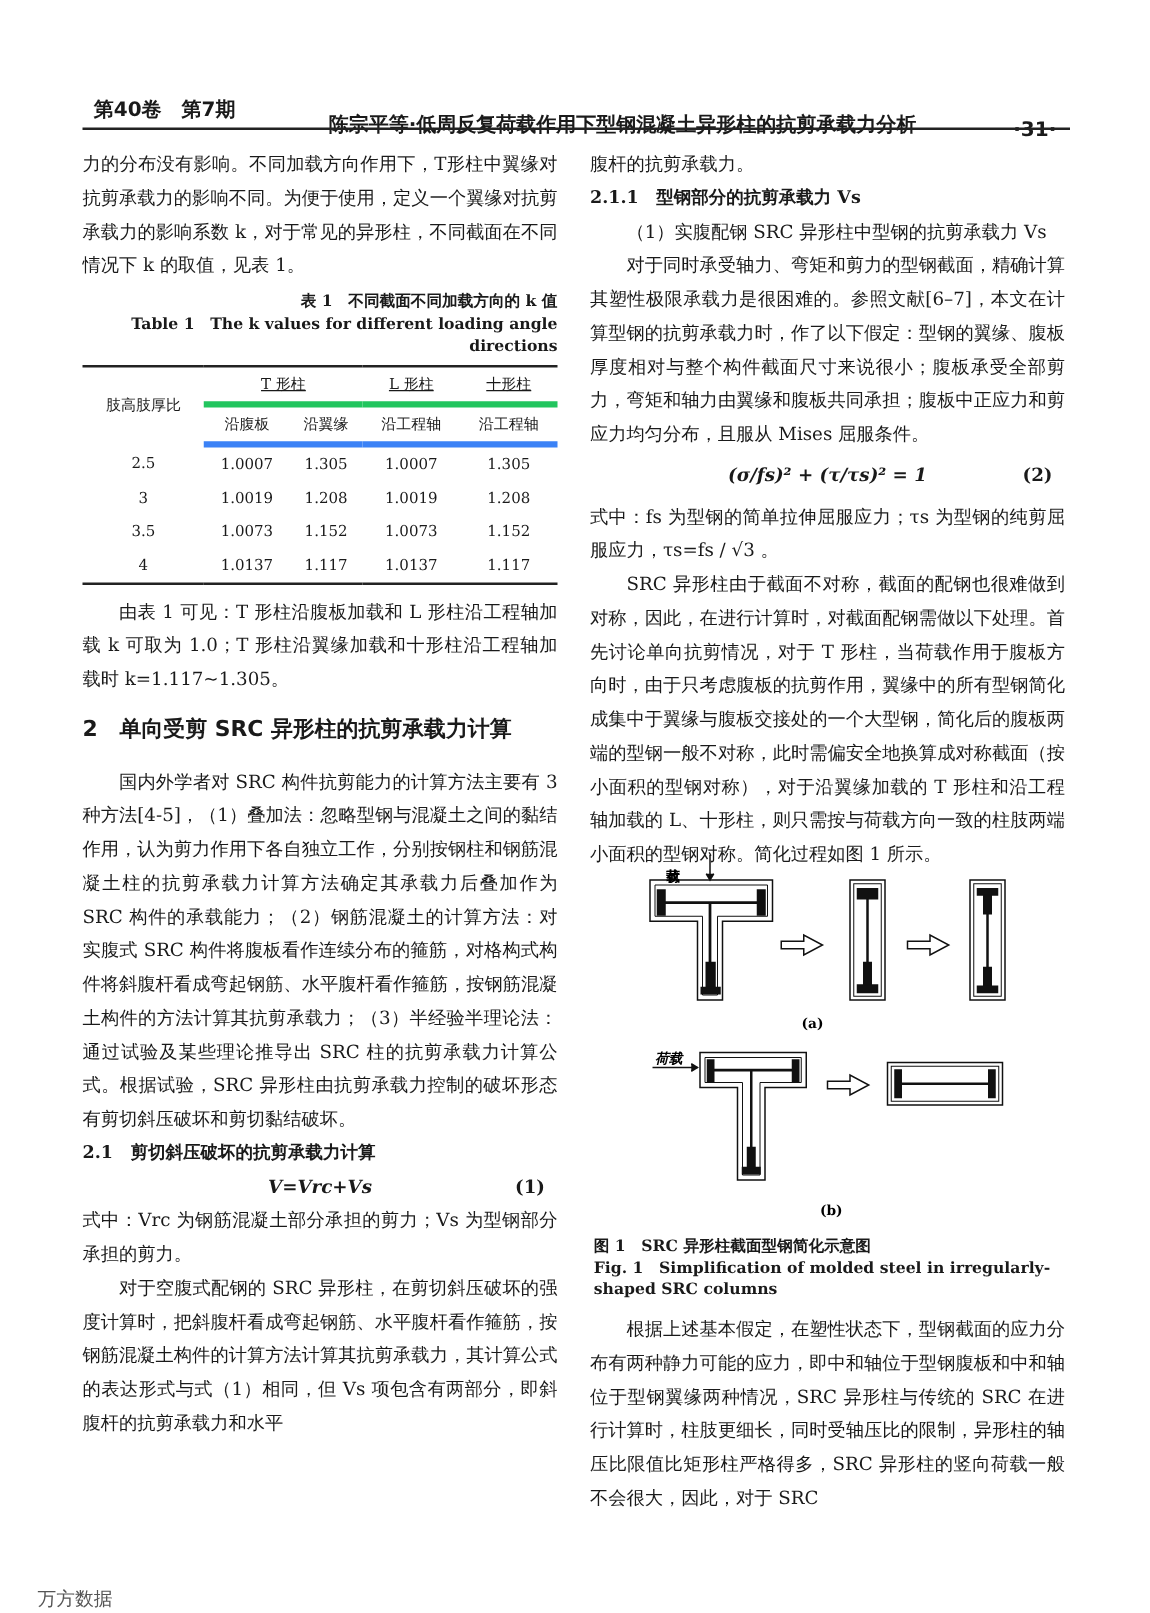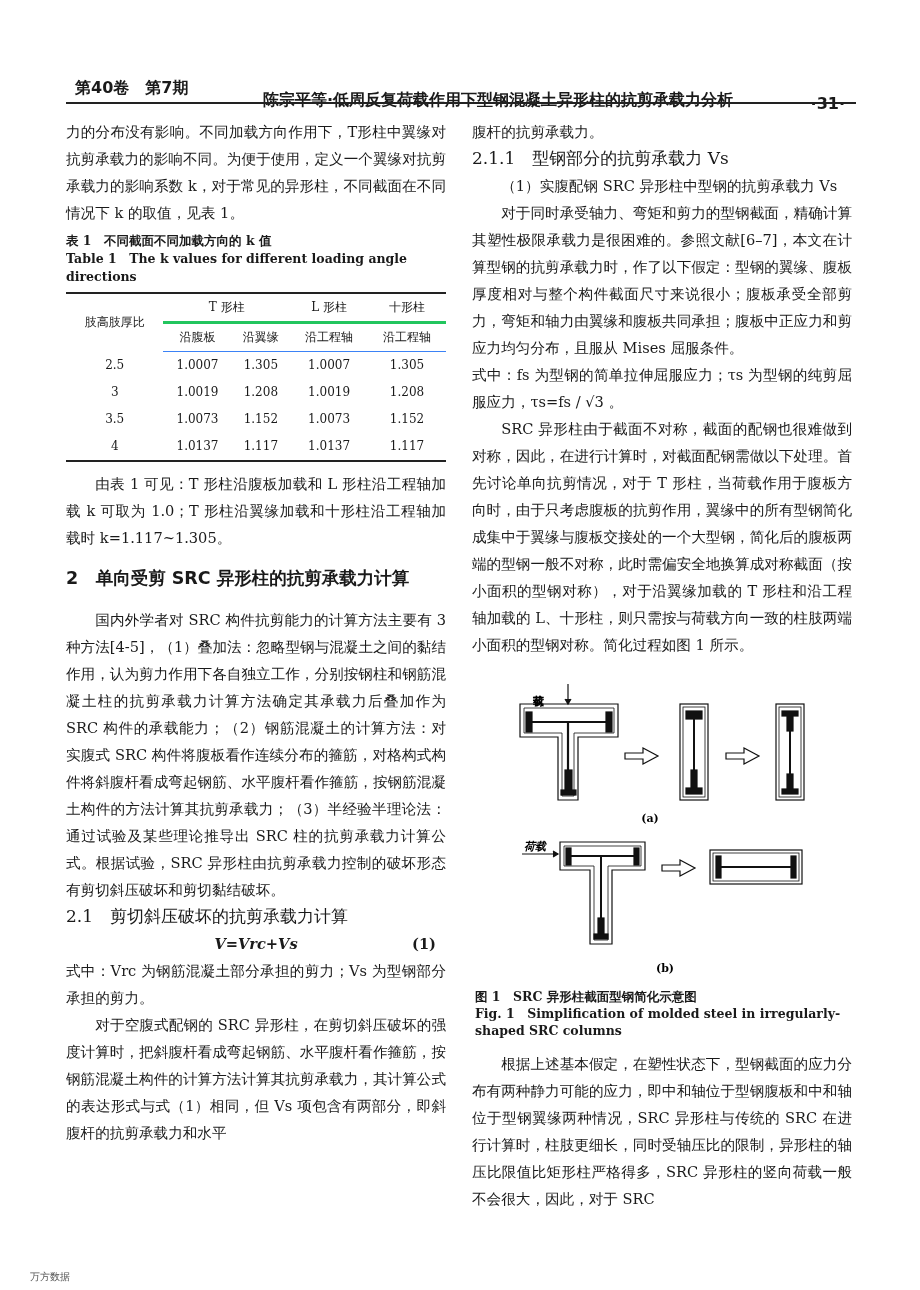--- a/index.html
+++ b/index.html
@@ -11,34 +11,34 @@
   .header .run { position:absolute; left:188px; top:12px; }
   .header .pg { position:absolute; right:0; top:16px; }
   .header-rule { position:absolute; left:66px; top:102px; width:790px; height:2px; background:#222; }
 
   .col { position:absolute; top:118px; width:380px; font-size:14.6px; line-height:27px; }
   .col.left { left:66px; }
   .col.right { left:472px; }
   p { margin:0; text-align:justify; text-justify:inter-character; }
   p.ind { text-indent:2em; }
   .h1 { font-family:"DejaVu Sans","Liberation Sans",sans-serif; font-weight:bold; font-size:17.5px; margin:14px 0 14px 0; }
-  .h2 { font-weight:normal; font-size:17px; }
+  .h2 { font-weight:bold; font-size:14px; }
   .eq { position:relative; text-align:center; font-style:italic; font-weight:bold; }
   .eq .no { position:absolute; right:10px; top:0; font-style:normal; }
 
-  .tcap { text-align:left; font-weight:bold; font-size:12.5px; line-height:18px; margin-top:6px; }
+  .tcap { text-align:right; font-weight:bold; font-size:12.5px; line-height:18px; margin-top:6px; }
   table.kt { width:100%; border-collapse:collapse; font-size:12px; margin-top:6px; margin-bottom:8px; }
   table.kt { border-top:2px solid #222; border-bottom:2px solid #222; }
   table.kt td, table.kt th { text-align:center; padding:0; height:21px; font-weight:normal; }
-  table.kt thead tr.r2 td { border-bottom:1px solid #3b82f6; }
-  table.kt .grp { border-bottom:3px solid #22c55e; }
+  table.kt thead tr.r2 td { border-bottom:5px solid #3b82f6; }
+  table.kt .grp { border-bottom:5px solid #22c55e;text-decoration:underline; }
 
   .fig { position:absolute; left:500px; top:682px; width:340px; height:300px; }
   .figcap { position:absolute; left:475px; top:988px; width:375px; text-align:left; font-weight:bold; font-size:12.5px; line-height:17px; }
-  .footer { position:absolute; left:30px; top:1270px; font-family:Liberation Serif, serif; font-size:10px; color:#555; }
+  .footer { position:absolute; left:30px; top:1270px; font-family:Liberation Serif, serif; font-size:15px; color:#555; }
   .watermark { position:absolute; left:380px; top:520px; font-family:"DejaVu Sans","Liberation Sans",sans-serif; font-size:110px; color:#ececec; z-index:-1; letter-spacing:6px; }
 </style>
 </head>
 <body>
 
 <div class="watermark">www.zixin.com.cn</div>
 
 <div class="header">
   <span class="vol">第40卷　第7期</span>
   <span class="run">陈宗平等·低周反复荷载作用下型钢混凝土异形柱的抗剪承载力分析</span>
@@ -108,20 +108,24 @@
   </div>
   <p>式中：Vrc 为钢筋混凝土部分承担的剪力；Vs 为型钢部分承担的剪力。</p>
   <p class="ind">对于空腹式配钢的 SRC 异形柱，在剪切斜压破坏的强度计算时，把斜腹杆看成弯起钢筋、水平腹杆看作箍筋，按钢筋混凝土构件的计算方法计算其抗剪承载力，其计算公式的表达形式与式（1）相同，但 Vs 项包含有两部分，即斜腹杆的抗剪承载力和水平</p>
 </div>
 
 <div class="col right">
   <p>腹杆的抗剪承载力。</p>
   <div class="h2">2.1.1　型钢部分的抗剪承载力 Vs</div>
   <p class="ind">（1）实腹配钢 SRC 异形柱中型钢的抗剪承载力 Vs</p>
   <p class="ind">对于同时承受轴力、弯矩和剪力的型钢截面，精确计算其塑性极限承载力是很困难的。参照文献[6–7]，本文在计算型钢的抗剪承载力时，作了以下假定：型钢的翼缘、腹板厚度相对与整个构件截面尺寸来说很小；腹板承受全部剪力，弯矩和轴力由翼缘和腹板共同承担；腹板中正应力和剪应力均匀分布，且服从 Mises 屈服条件。</p>
+  <div class="eq" style="margin:6px 0;">
+    <span>(σ/fs)² + (τ/τs)² = 1</span>
+    <span class="no">(2)</span>
+  </div>
   <p>式中：fs 为型钢的简单拉伸屈服应力；τs 为型钢的纯剪屈服应力，τs=fs / √3 。</p>
   <p class="ind">SRC 异形柱由于截面不对称，截面的配钢也很难做到对称，因此，在进行计算时，对截面配钢需做以下处理。首先讨论单向抗剪情况，对于 T 形柱，当荷载作用于腹板方向时，由于只考虑腹板的抗剪作用，翼缘中的所有型钢简化成集中于翼缘与腹板交接处的一个大型钢，简化后的腹板两端的型钢一般不对称，此时需偏安全地换算成对称截面（按小面积的型钢对称），对于沿翼缘加载的 T 形柱和沿工程轴加载的 L、十形柱，则只需按与荷载方向一致的柱肢两端小面积的型钢对称。简化过程如图 1 所示。</p>
 </div>
 
 <div class="fig">
   <svg width="340" height="300" viewBox="0 0 340 300">
     <g fill="none" stroke="#111" stroke-width="1.2">
 
       <g>
         <path d="M20 22 H118 V55 H78 V118 H58 V55 H20 Z"></path>

